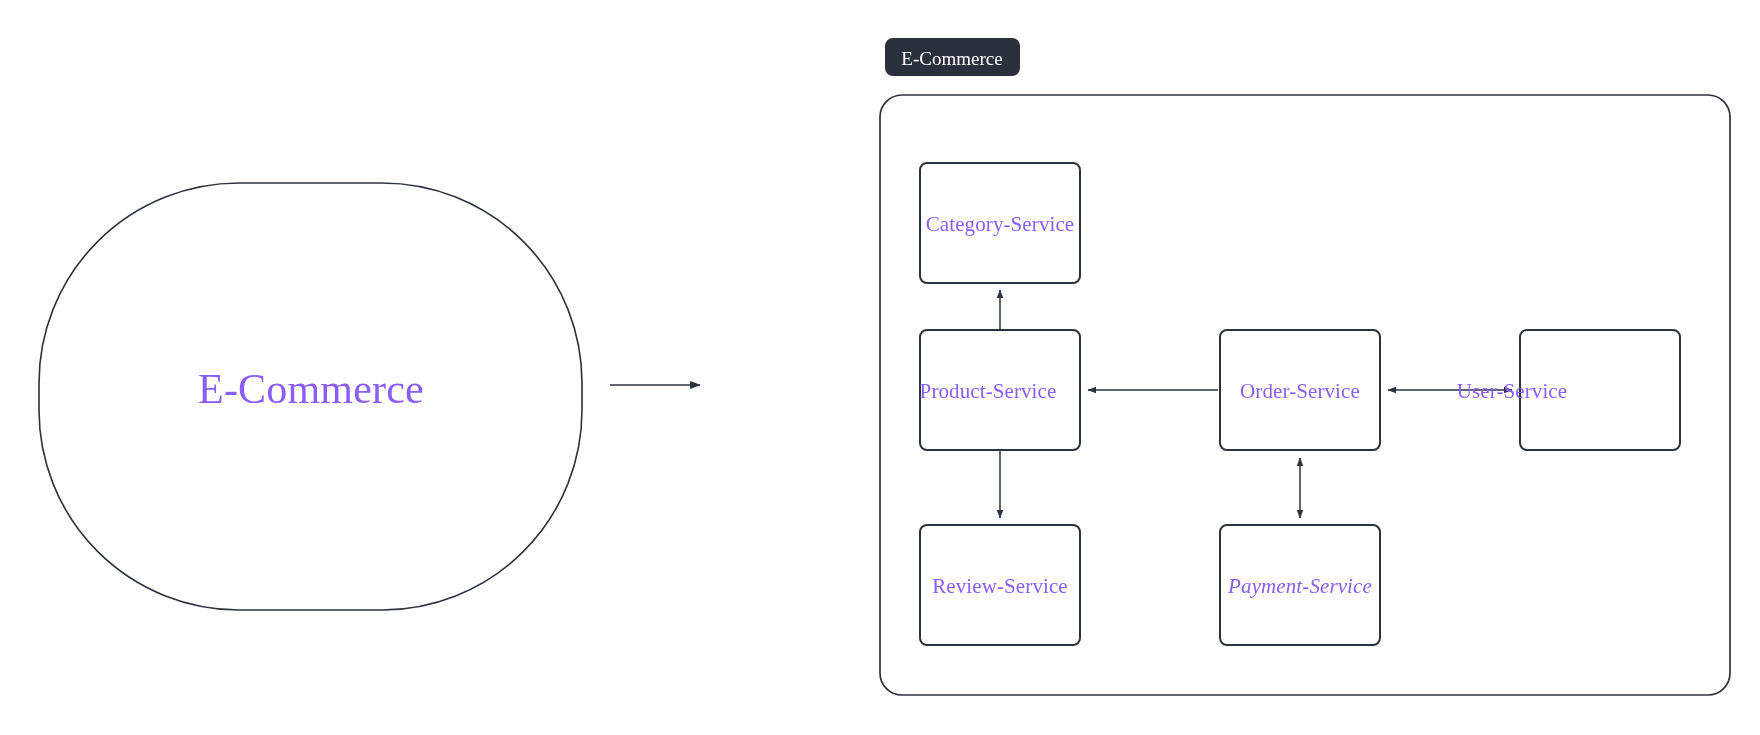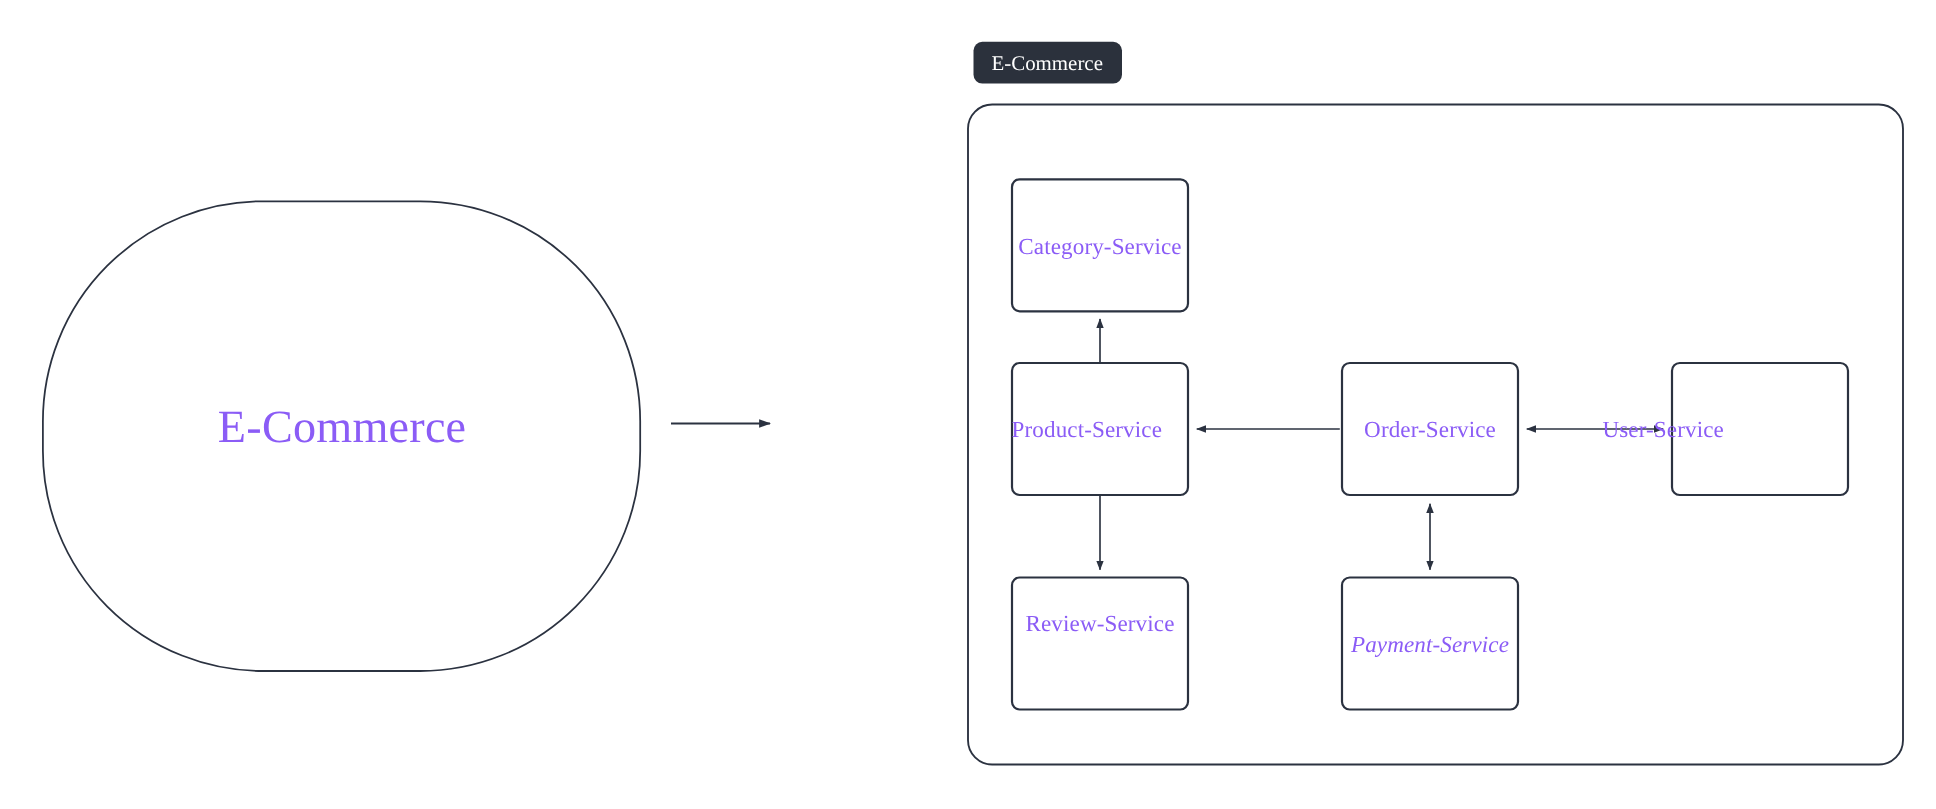--- a/index.html
+++ b/index.html
@@ -117,21 +117,21 @@
   </svg>
 
   <div class="lbl monolith-label center-x" style="left:311px; top:389px;">E-Commerce</div>
 
   <div class="lbl badge-label center-x" style="left:952px; top:58px;">E-Commerce</div>
 
   <div class="lbl node-label center-x" style="left:1000px; top:224px;">Category-Service</div>
 
   <div class="lbl node-label center-x" style="left:988px; top:391px;">Product-Service</div>
 
-  <div class="lbl node-label center-x" style="left:1000px; top:567px;">Review-Service</div>
+  <div class="lbl node-label center-x" style="left:1000px; top:586px;">Review-Service</div>
 
   <div class="lbl node-label center-x" style="left:1300px; top:391px;">Order-Service</div>
 
   <div class="lbl node-label center-x" style="left:1300px; top:586px;font-style:italic;">Payment-Service</div>
 
   <div class="lbl node-label center-x" style="left:1512px; top:391px;">User-Service</div>
 
 </div>
 
 </body></html>

